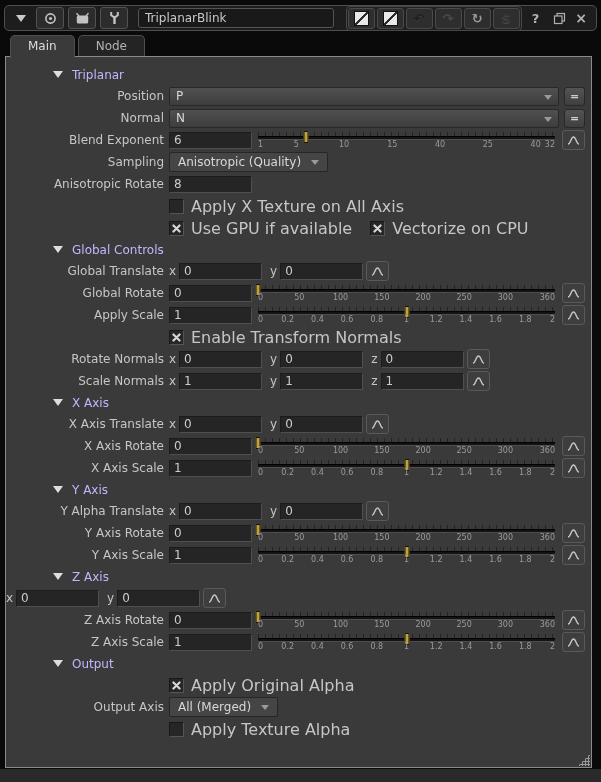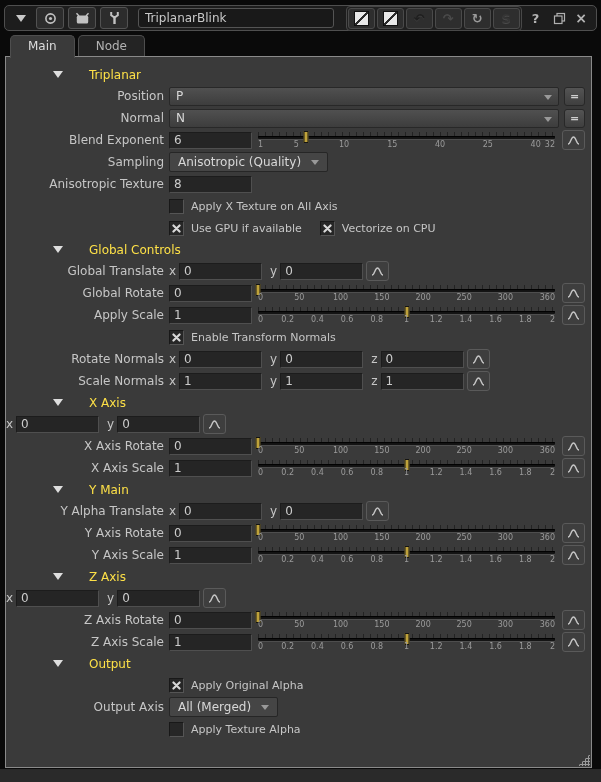--- a/index.html
+++ b/index.html
@@ -47,21 +47,21 @@
         clip-path:polygon(100% 0,100% 100%,0 100%);}
 
   
   .row{display:flex;align-items:center;height:22px;padding-right:6px;box-sizing:border-box;}
   .row.grow{height:21px;}
   .row-label{width:158px;flex:none;text-align:right;color:#c6c6c6;font-size:12px;padding-right:5px;
              white-space:nowrap;overflow:hidden;}
   .ctrl{display:flex;align-items:center;flex:1;min-width:0;}
   .g-tri{width:0;height:0;border-left:5px solid transparent;border-right:5px solid transparent;
          border-top:7px solid #dedede;margin-left:47px;cursor:pointer;flex:none;}
-  .g-label{margin-left:26px;color:#fde047;font-size:12px;}
+  .g-label{margin-left:9px;color:#c4b5fd;font-size:12px;}
 
   .nfield{width:73px;height:15px;flex:none;background:#252525;color:#cccccc;font-size:12px;
           border:1px solid #1c1c1c;border-right-color:#4f4f4f;border-bottom-color:#4f4f4f;
           padding:0 4px;outline:none;font-family:"DejaVu Sans","Liberation Sans",sans-serif;}
   .axl{color:#c6c6c6;font-size:12px;margin:0 3px 0 8px;flex:none;}
   .axl.first{margin-left:0;}
 
   .ddw{flex:1;height:17px;background:linear-gradient(#505050,#3d3d3d);border:1px solid #282828;
        border-radius:2px;display:flex;align-items:center;color:#d8d8d8;font-size:12px;
        padding:0 20px 0 6px;position:relative;min-width:0;cursor:pointer;}
@@ -70,21 +70,21 @@
             border-top:5px solid #999;}
   .eqbtn{width:19px;height:17px;flex:none;margin-left:5px;background:linear-gradient(#545454,#3f3f3f);
          border:1px solid #282828;border-radius:3px;color:#cfcfcf;font-size:11px;font-weight:bold;
          display:flex;align-items:center;justify-content:center;cursor:pointer;}
   .dds{height:18px;display:inline-flex;align-items:center;gap:10px;background:#454545;
        border:1px solid #262626;border-radius:2px;color:#d8d8d8;font-size:12px;padding:0 8px;cursor:pointer;}
 
   .cbwrap{display:flex;align-items:center;margin-right:18px;cursor:pointer;}
   .cb{width:13px;height:13px;flex:none;background:#262626;border:1px solid #555;
       border-top-color:#181818;border-left-color:#181818;display:flex;align-items:center;justify-content:center;}
-  .cb-label{margin-left:7px;color:#c6c6c6;font-size:11px;white-space:nowrap;}
+  .cb-label{margin-left:7px;color:#c6c6c6;font-size:16px;white-space:nowrap;}
 
   .slider{flex:1;position:relative;height:19px;margin:0 4px 0 6px;min-width:0;cursor:pointer;}
   .ticks{position:absolute;top:1px;left:0;right:0;height:4px;
          background:repeating-linear-gradient(90deg,#232323 0,#232323 1px,transparent 1px,transparent 7px);}
   .track{position:absolute;top:5px;left:0;right:0;height:3px;background:#141414;border-radius:1px;
          box-shadow:0 1px 0 rgba(255,255,255,0.10), inset 0 1px 1px #000;}
   .handle{position:absolute;top:-5px;width:5px;height:12px;background:#bfa23a;border:1px solid #141414;
           transform:translateX(-50%);box-sizing:border-box;}
   .tlabels{position:absolute;top:9px;left:0;right:0;height:10px;}
   .tlabels span{position:absolute;font-size:8px;color:#9b9b9b;white-space:nowrap;}
@@ -209,21 +209,21 @@
       <div class="row">
         <div class="row-label">Sampling</div>
         <div class="ctrl">
           <div class="dds">
             <span>Anisotropic (Quality)</span>
             <span class="dd-caret"></span>
           </div>
         </div>
       </div>
       <div class="row">
-        <div class="row-label">Anisotropic Texture</div>
+        <div class="row-label">Anisotropic Rotate</div>
         <div class="ctrl">
           <input class="nfield" value="8" style="">
         </div>
       </div>
       <div class="row">
         <div class="row-label"></div>
         <div class="ctrl">
           <span class="cbwrap">
             <span class="cb"></span>
             <span class="cb-label">Apply X Texture on All Axis</span>
@@ -369,20 +369,21 @@
               <path d="M1 9 C3.8 9 3.8 2 6.5 2 C9.2 2 9.2 9 12 9" stroke="#c6c6c6" stroke-width="1.4" fill="none"></path>
             </svg>
           </span>
         </div>
       </div>
       <div class="row grow">
         <span class="g-tri"></span>
         <span class="g-label">X Axis</span>
       </div>
       <div class="row">
+        <div class="row-label">X Axis Translate</div>
         <div class="ctrl">
           <span class="axl first">x</span>
           <input class="nfield" value="0" style="">
           <span class="axl">y</span>
           <input class="nfield" value="0" style="">
           <span class="curve">
             <svg width="13" height="11" viewBox="0 0 13 11">
               <path d="M1 9 C3.8 9 3.8 2 6.5 2 C9.2 2 9.2 9 12 9" stroke="#c6c6c6" stroke-width="1.4" fill="none"></path>
             </svg>
           </span>
@@ -440,21 +441,21 @@
           </div>
           <span class="curve">
             <svg width="13" height="11" viewBox="0 0 13 11">
               <path d="M1 9 C3.8 9 3.8 2 6.5 2 C9.2 2 9.2 9 12 9" stroke="#c6c6c6" stroke-width="1.4" fill="none"></path>
             </svg>
           </span>
         </div>
       </div>
       <div class="row grow">
         <span class="g-tri"></span>
-        <span class="g-label">Y Main</span>
+        <span class="g-label">Y Axis</span>
       </div>
       <div class="row">
         <div class="row-label">Y Alpha Translate</div>
         <div class="ctrl">
           <span class="axl first">x</span>
           <input class="nfield" value="0" style="">
           <span class="axl">y</span>
           <input class="nfield" value="0" style="">
           <span class="curve">
             <svg width="13" height="11" viewBox="0 0 13 11">

